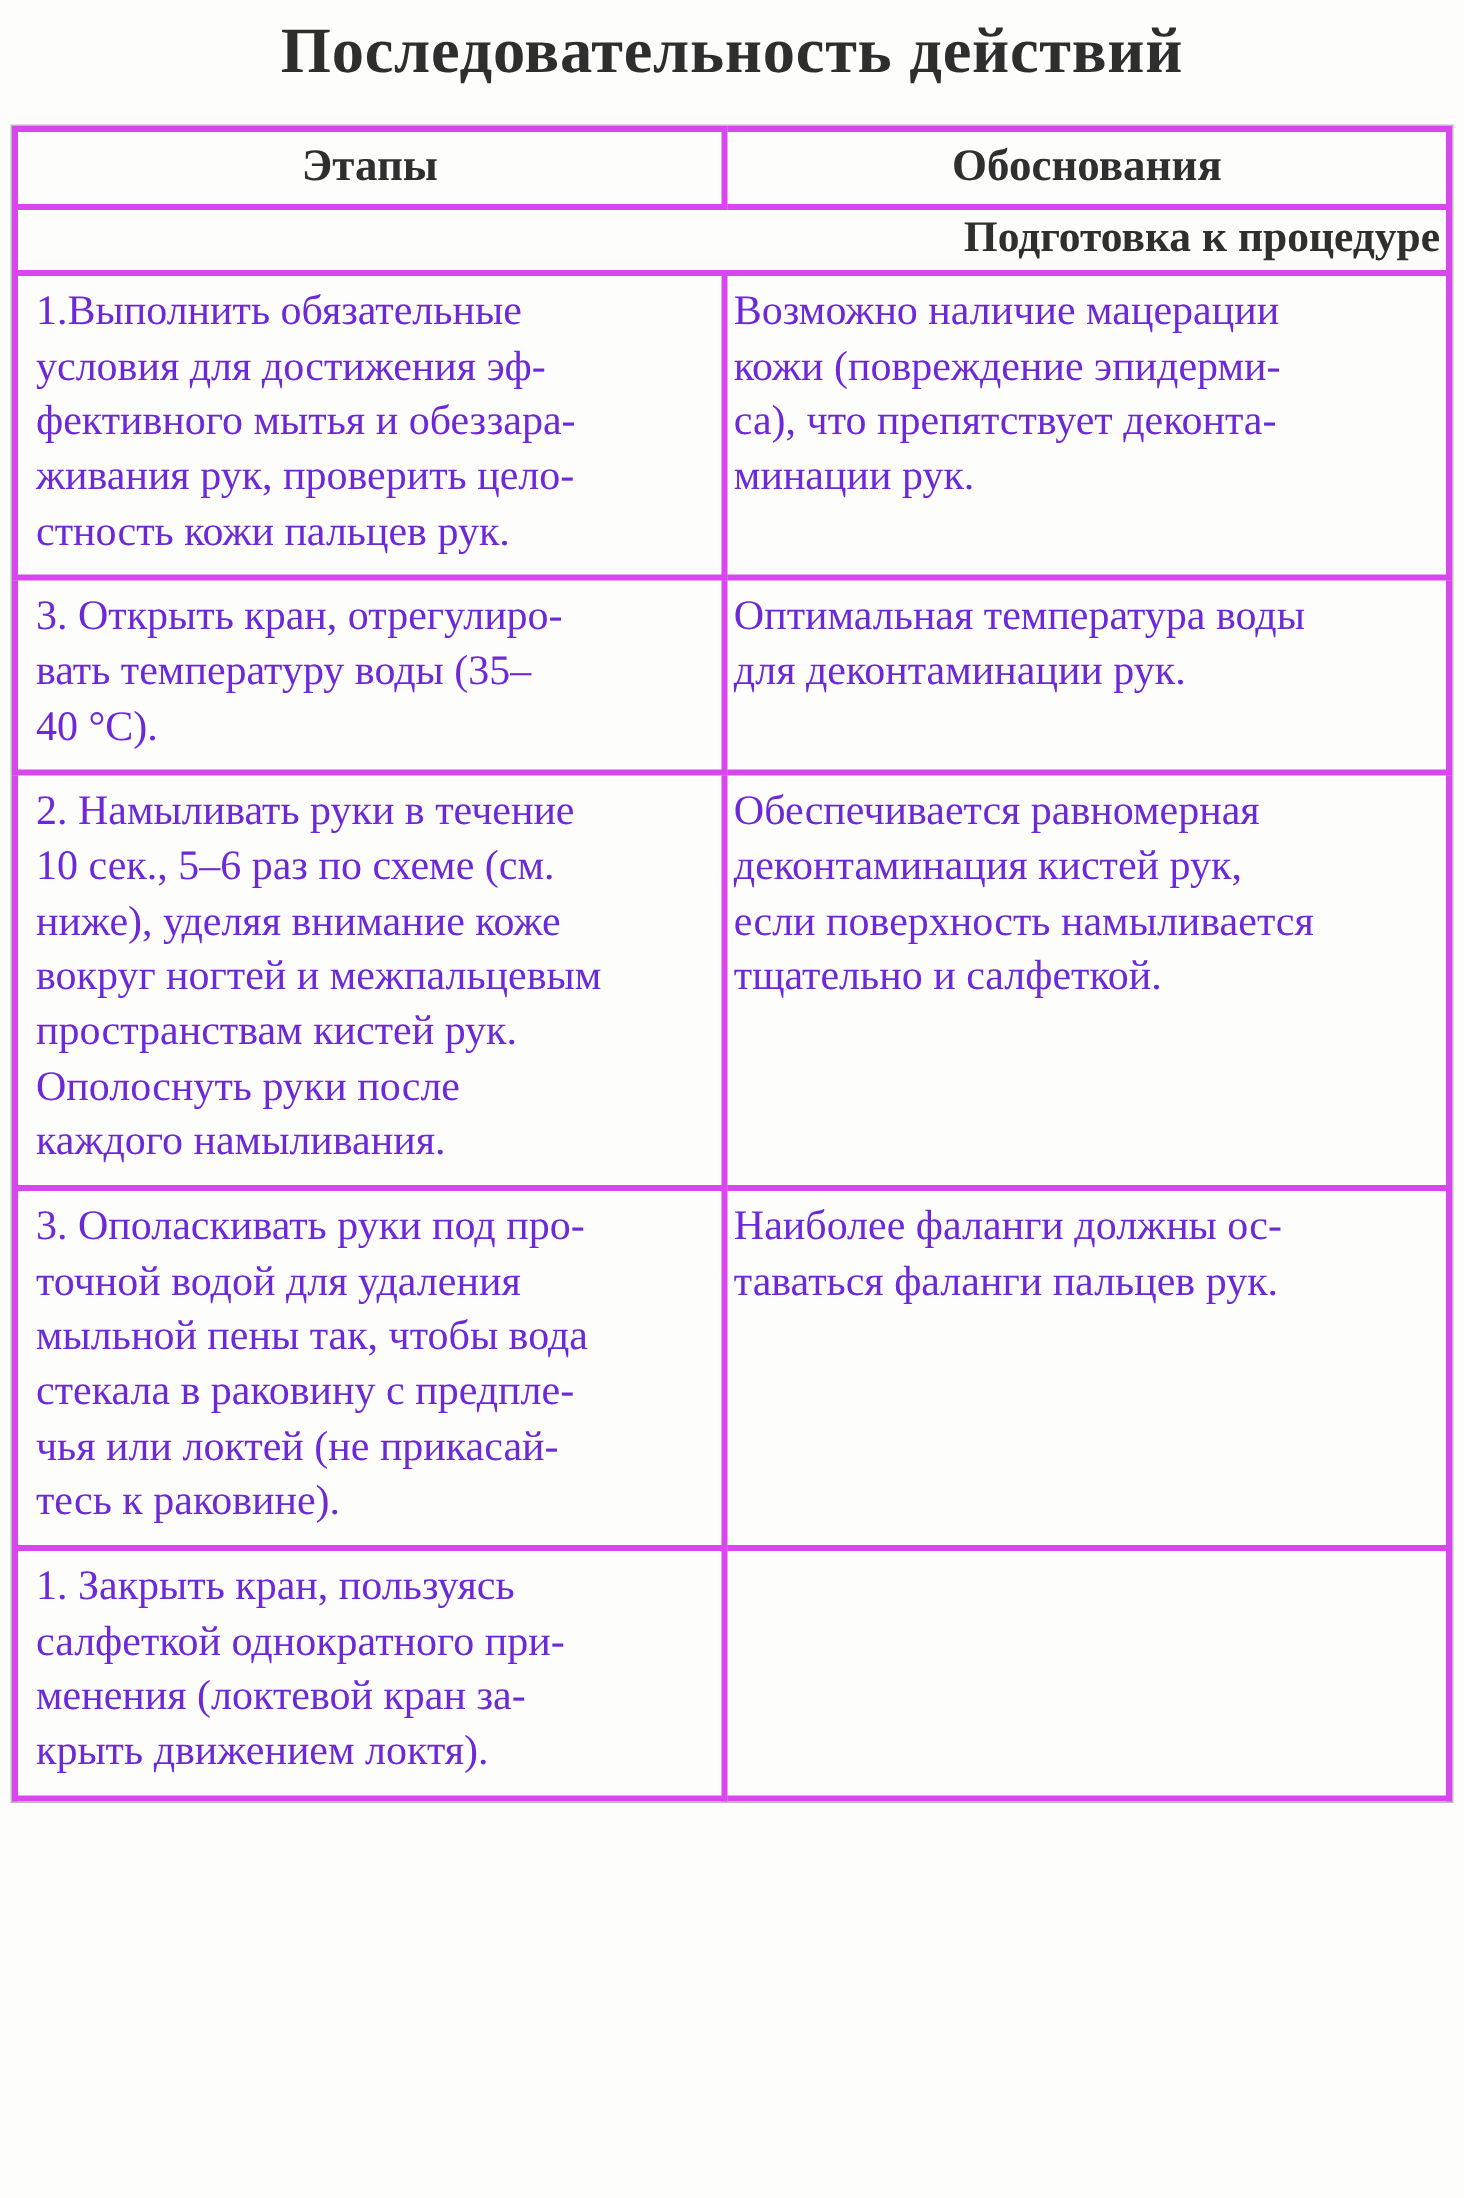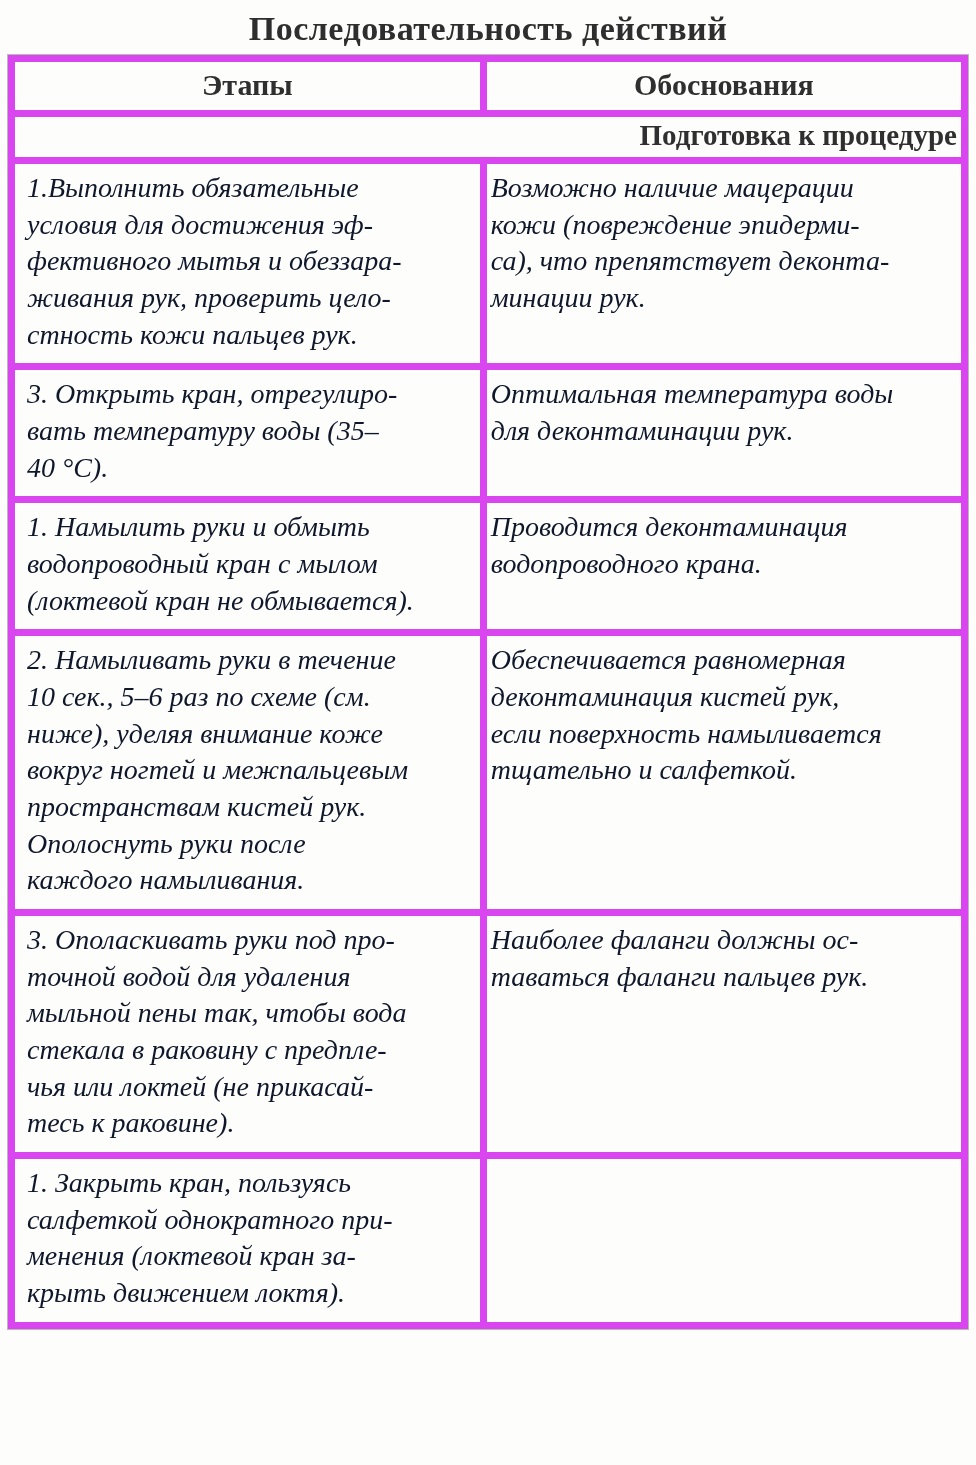--- a/index.html
+++ b/index.html
@@ -11,38 +11,38 @@
     width: 976px;
     min-height: 1465px;
     margin: 0 auto;
     background: #fdfdfc;
     box-sizing: border-box;
     padding: 6px 8px 10px 8px;
     font-family: "Liberation Serif", "DejaVu Serif", serif;
     color: #3b3b3b;
   }
   .doc-title {
-    margin: 4px 0 7px 0;
+    margin: 4px 0 25px 0;
     text-align: center;
-    font-size: 34px;
+    font-size: 43px;
     font-weight: bold;
     letter-spacing: 0.5px;
     color: #2e2e2e;
   }
   table.procedure {
     width: 100%;
     border-collapse: collapse;
     table-layout: fixed;
     border: 3px solid #4d4d4d;
     box-shadow: 0 0 0 1px #b9b9b5;
   }
   col.col-stage { width: 49.5%; }
   col.col-rationale { width: 50.5%; }
   th, td {
-    border: 7px solid #d946ef;
+    border: 4px solid #d946ef;
     vertical-align: top;
     box-sizing: border-box;
   }
   th.col-header {
     font-size: 30px;
     font-weight: bold;
     text-align: center;
     padding: 6px 4px 8px 4px;
     color: #2f2f2f;
   }
@@ -51,22 +51,21 @@
     font-weight: bold;
     text-align: right;
     padding: 2px 4px 5px 4px;
     color: #2f2f2f;
   }
   td.cell {
     font-size: 28px;
     line-height: 1.31;
     padding: 6px 8px 10px 12px;
     white-space: pre-line;
-    color: #0f172a;
-    font-style: italic;
+    color: #6d28d9;
   }
   td.cell.rationale {
     padding-left: 4px;
   }
 </style>
 </head>
 <body>
 
 <div class="page">
 
@@ -99,27 +98,20 @@
 минации рук.</td>
         </tr>
         <tr>
           <td class="cell stage">3. Открыть кран, отрегулиро-
 вать температуру воды (35–
 40 °С).</td>
           <td class="cell rationale">Оптимальная температура воды
 для деконтаминации рук.</td>
         </tr>
         <tr>
-          <td class="cell stage">1. Намылить руки и обмыть
-водопроводный кран с мылом
-(локтевой кран не обмывается).</td>
-          <td class="cell rationale">Проводится деконтаминация
-водопроводного крана.</td>
-        </tr>
-        <tr>
           <td class="cell stage">2. Намыливать руки в течение
 10 сек., 5–6 раз по схеме (см.
 ниже), уделяя внимание коже
 вокруг ногтей и межпальцевым
 пространствам кистей рук.
 Ополоснуть руки после
 каждого намыливания.</td>
           <td class="cell rationale">Обеспечивается равномерная
 деконтаминация кистей рук,
 если поверхность намыливается

